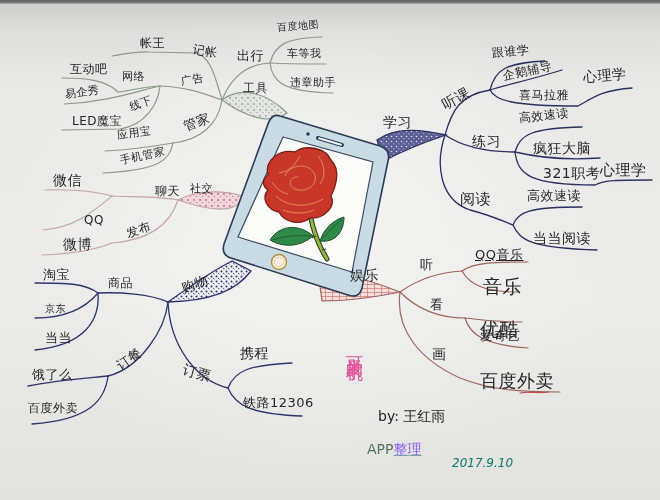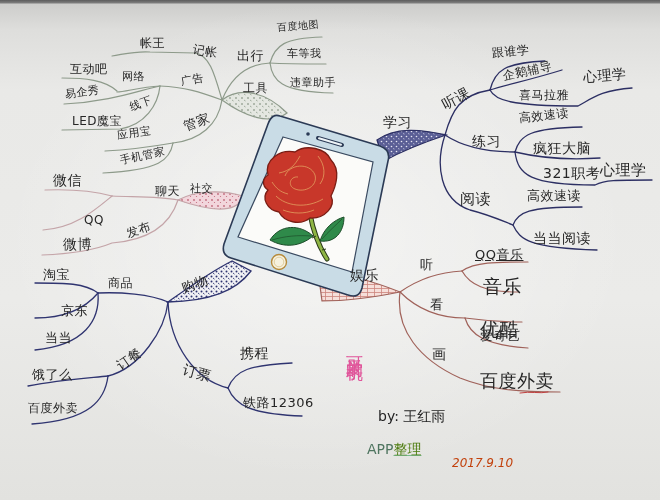--- a/index.html
+++ b/index.html
@@ -10,22 +10,22 @@
       linear-gradient(to bottom,#5c5c5c 0px,#7e7e7e 3px,#cdcdcb 4px,#dededc 30px,#e9e9e7 90px,#ebebe9 300px,#e2e2df 500px);
     font-family:"DejaVu Sans","Liberation Sans",sans-serif;
   }
   #art{position:absolute;left:0;top:0;width:660px;height:500px;}
   .lbl{position:absolute;line-height:1;white-space:nowrap;color:#262626;font-size:12px;transform-origin:left center;letter-spacing:0.5px;}
   .l1{font-size:14px;}
   .title-v{position:absolute;left:346px;top:343px;writing-mode:vertical-rl;font-size:17px;line-height:1;color:#e0569b;letter-spacing:2px;}
   .author{position:absolute;left:378px;top:409px;font-size:14px;color:#222;line-height:1;}
   .note{position:absolute;left:367px;top:442px;font-size:14px;line-height:1;}
   .note .pre{color:#4f7560;}
-  .note .suf{color:#4d7c0f;text-decoration:underline;text-decoration-color:#7ab88e;}
-  .date{position:absolute;left:452px;top:457px;font-size:12px;color:#c2410c;font-style:italic;line-height:1;}
+  .note .suf{color:#8b5cf6;text-decoration:underline;text-decoration-color:#7ab88e;}
+  .date{position:absolute;left:452px;top:457px;font-size:12px;color:#0f766e;font-style:italic;line-height:1;}
 </style>
 </head>
 <body>
 
 <svg id="art" viewBox="0 0 660 500" xmlns="http://www.w3.org/2000/svg">
   <defs>
     <pattern id="pGray" width="6" height="6" patternUnits="userSpaceOnUse">
       <rect width="6" height="6" fill="#e4e7e1"></rect>
       <circle cx="2" cy="2" r="0.8" fill="#6f7f6c"></circle>
       <path d="M4,4 l1.5,1" stroke="#6f7f6c" stroke-width="0.6"></path>
@@ -182,21 +182,21 @@
 <span class="lbl" style="left:190px;top:183px;font-size:11px;">社交</span>
 <span class="lbl" style="left:127px;top:185px;margin-left:28px;">聊天</span>
 <span class="lbl l1" style="left:53px;top:173px;">微信</span>
 <span class="lbl" style="left:54px;top:214px;margin-left:30px;">QQ</span>
 <span class="lbl" style="left:127px;top:228px;transform:rotate(-20deg);">发布</span>
 <span class="lbl l1" style="left:63px;top:237px;">微博</span>
 
 <span class="lbl" style="left:182px;top:282px;font-size:13px;transform:rotate(-20deg);">购物</span>
 <span class="lbl" style="left:108px;top:277px;">商品</span>
 <span class="lbl" style="left:43px;top:268px;font-size:13px;">淘宝</span>
-<span class="lbl" style="left:45px;top:304px;font-size:13px;margin-left:16px;">京东</span>
+<span class="lbl" style="left:45px;top:304px;font-size:10px;">京东</span>
 <span class="lbl" style="left:45px;top:331px;font-size:13px;">当当</span>
 <span class="lbl" style="left:118px;top:360px;font-size:13px;transform:rotate(-35deg);">订餐</span>
 <span class="lbl" style="left:32px;top:368px;font-size:13px;">饿了么</span>
 <span class="lbl" style="left:28px;top:402px;">百度外卖</span>
 <span class="lbl l1" style="left:183px;top:362px;transform:rotate(15deg);">订票</span>
 <span class="lbl l1" style="left:240px;top:346px;">携程</span>
 <span class="lbl" style="left:243px;top:396px;font-size:13px;">铁路12306</span>
 
 <span class="lbl l1" style="left:350px;top:268px;">娱乐</span>
 <span class="lbl" style="left:420px;top:258px;font-size:13px;">听</span>

